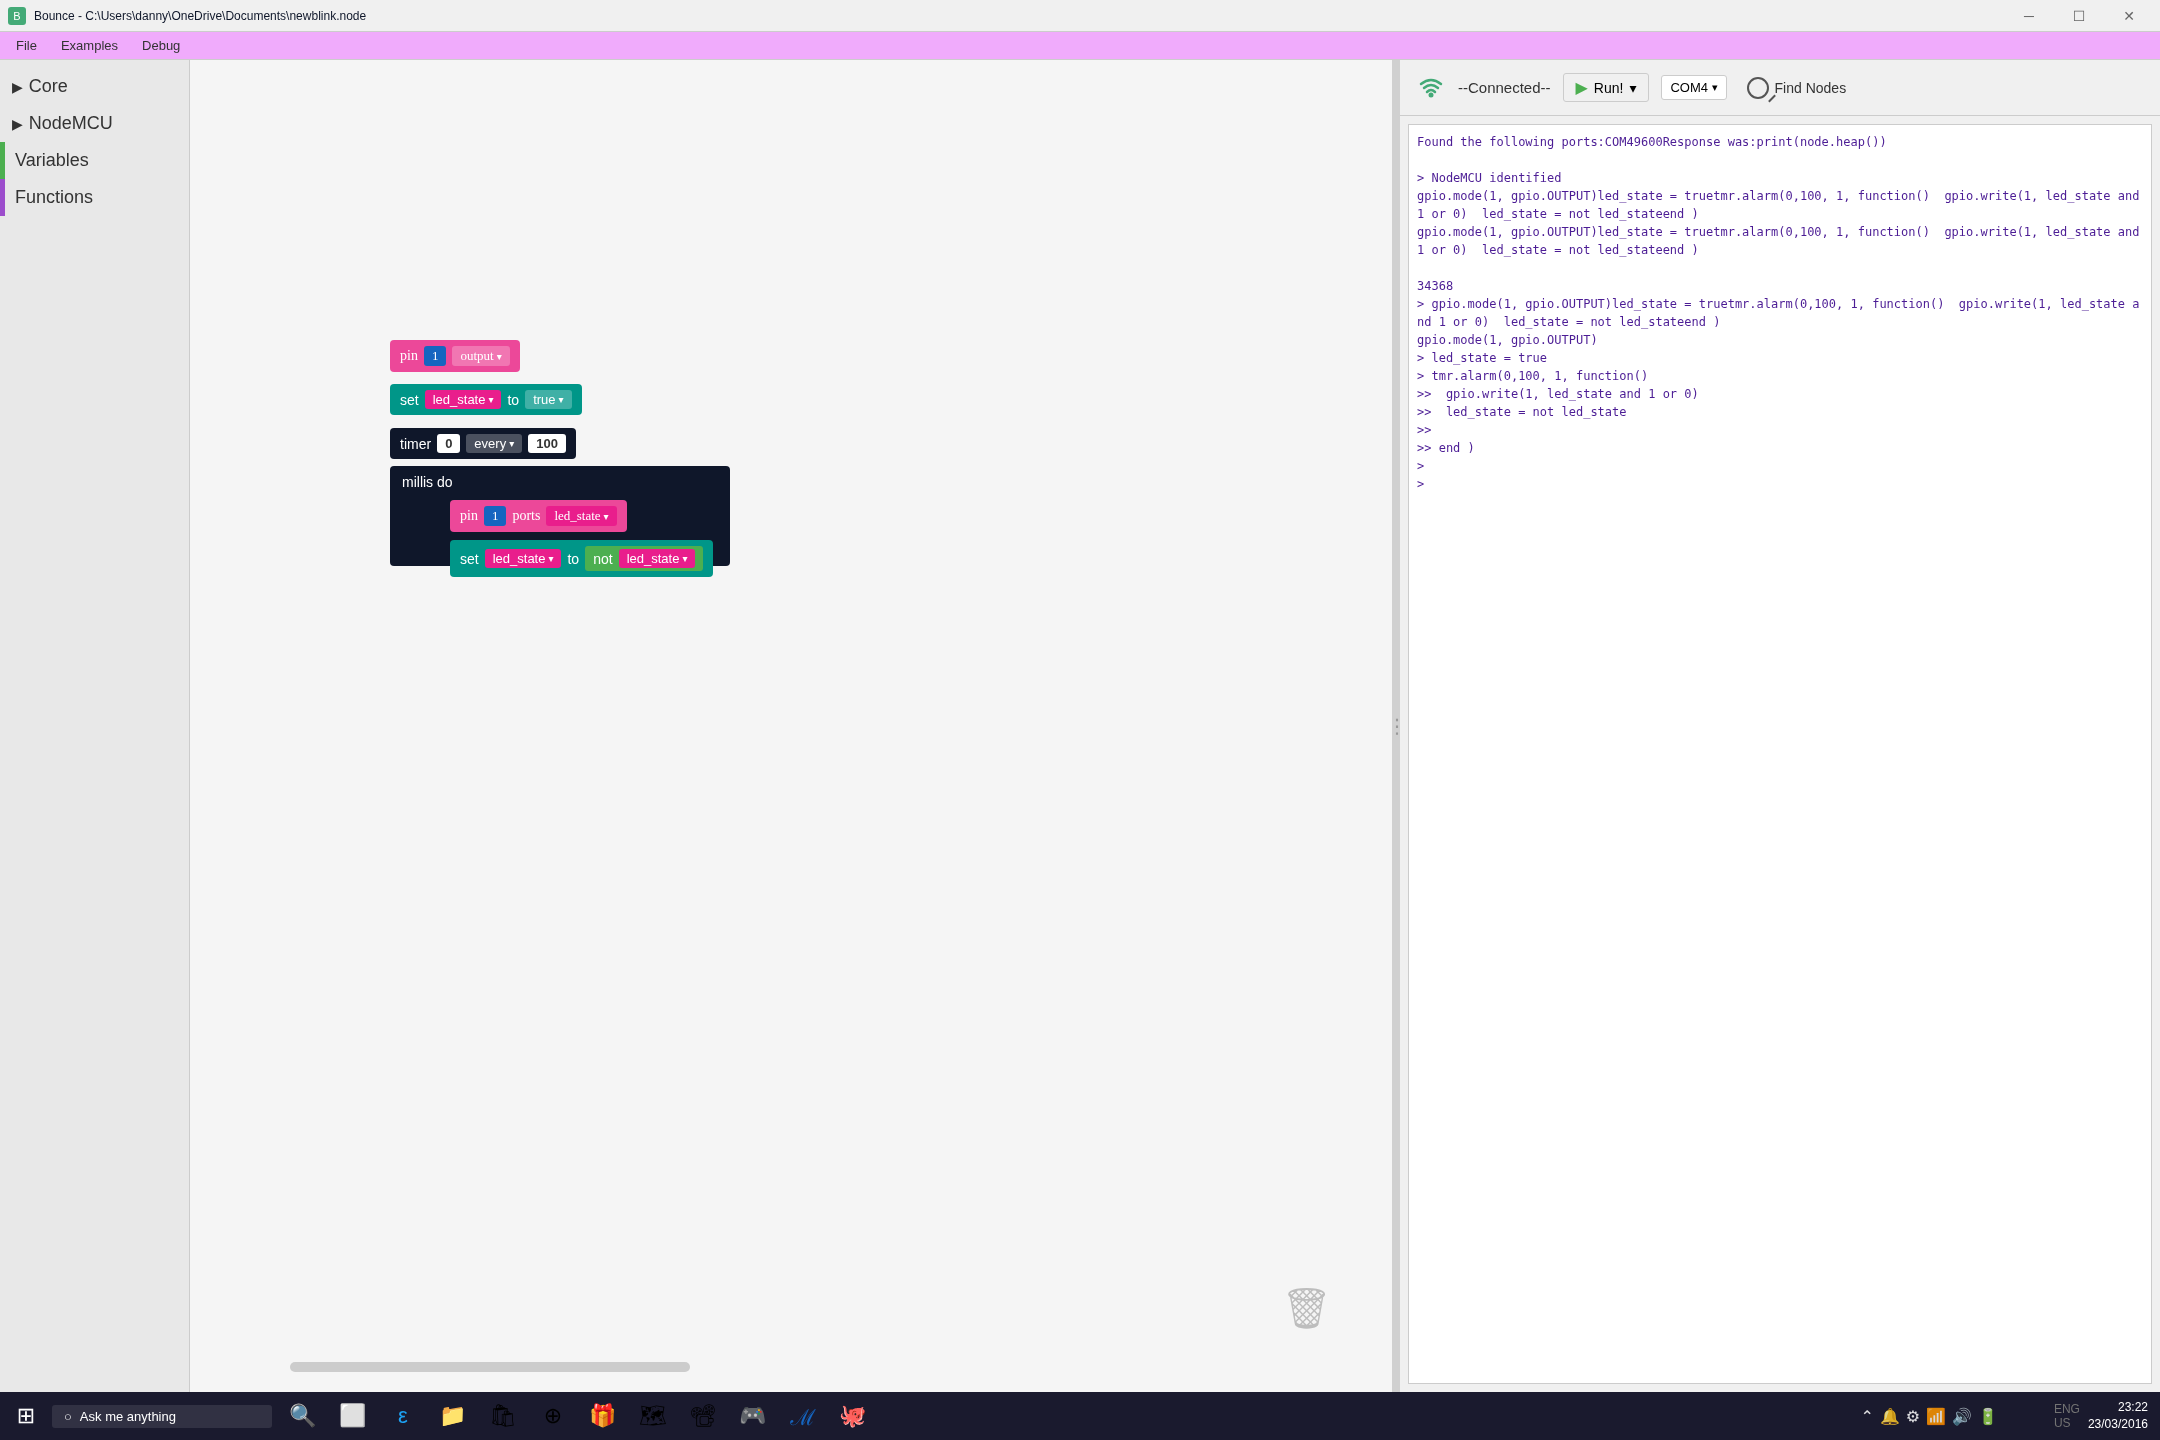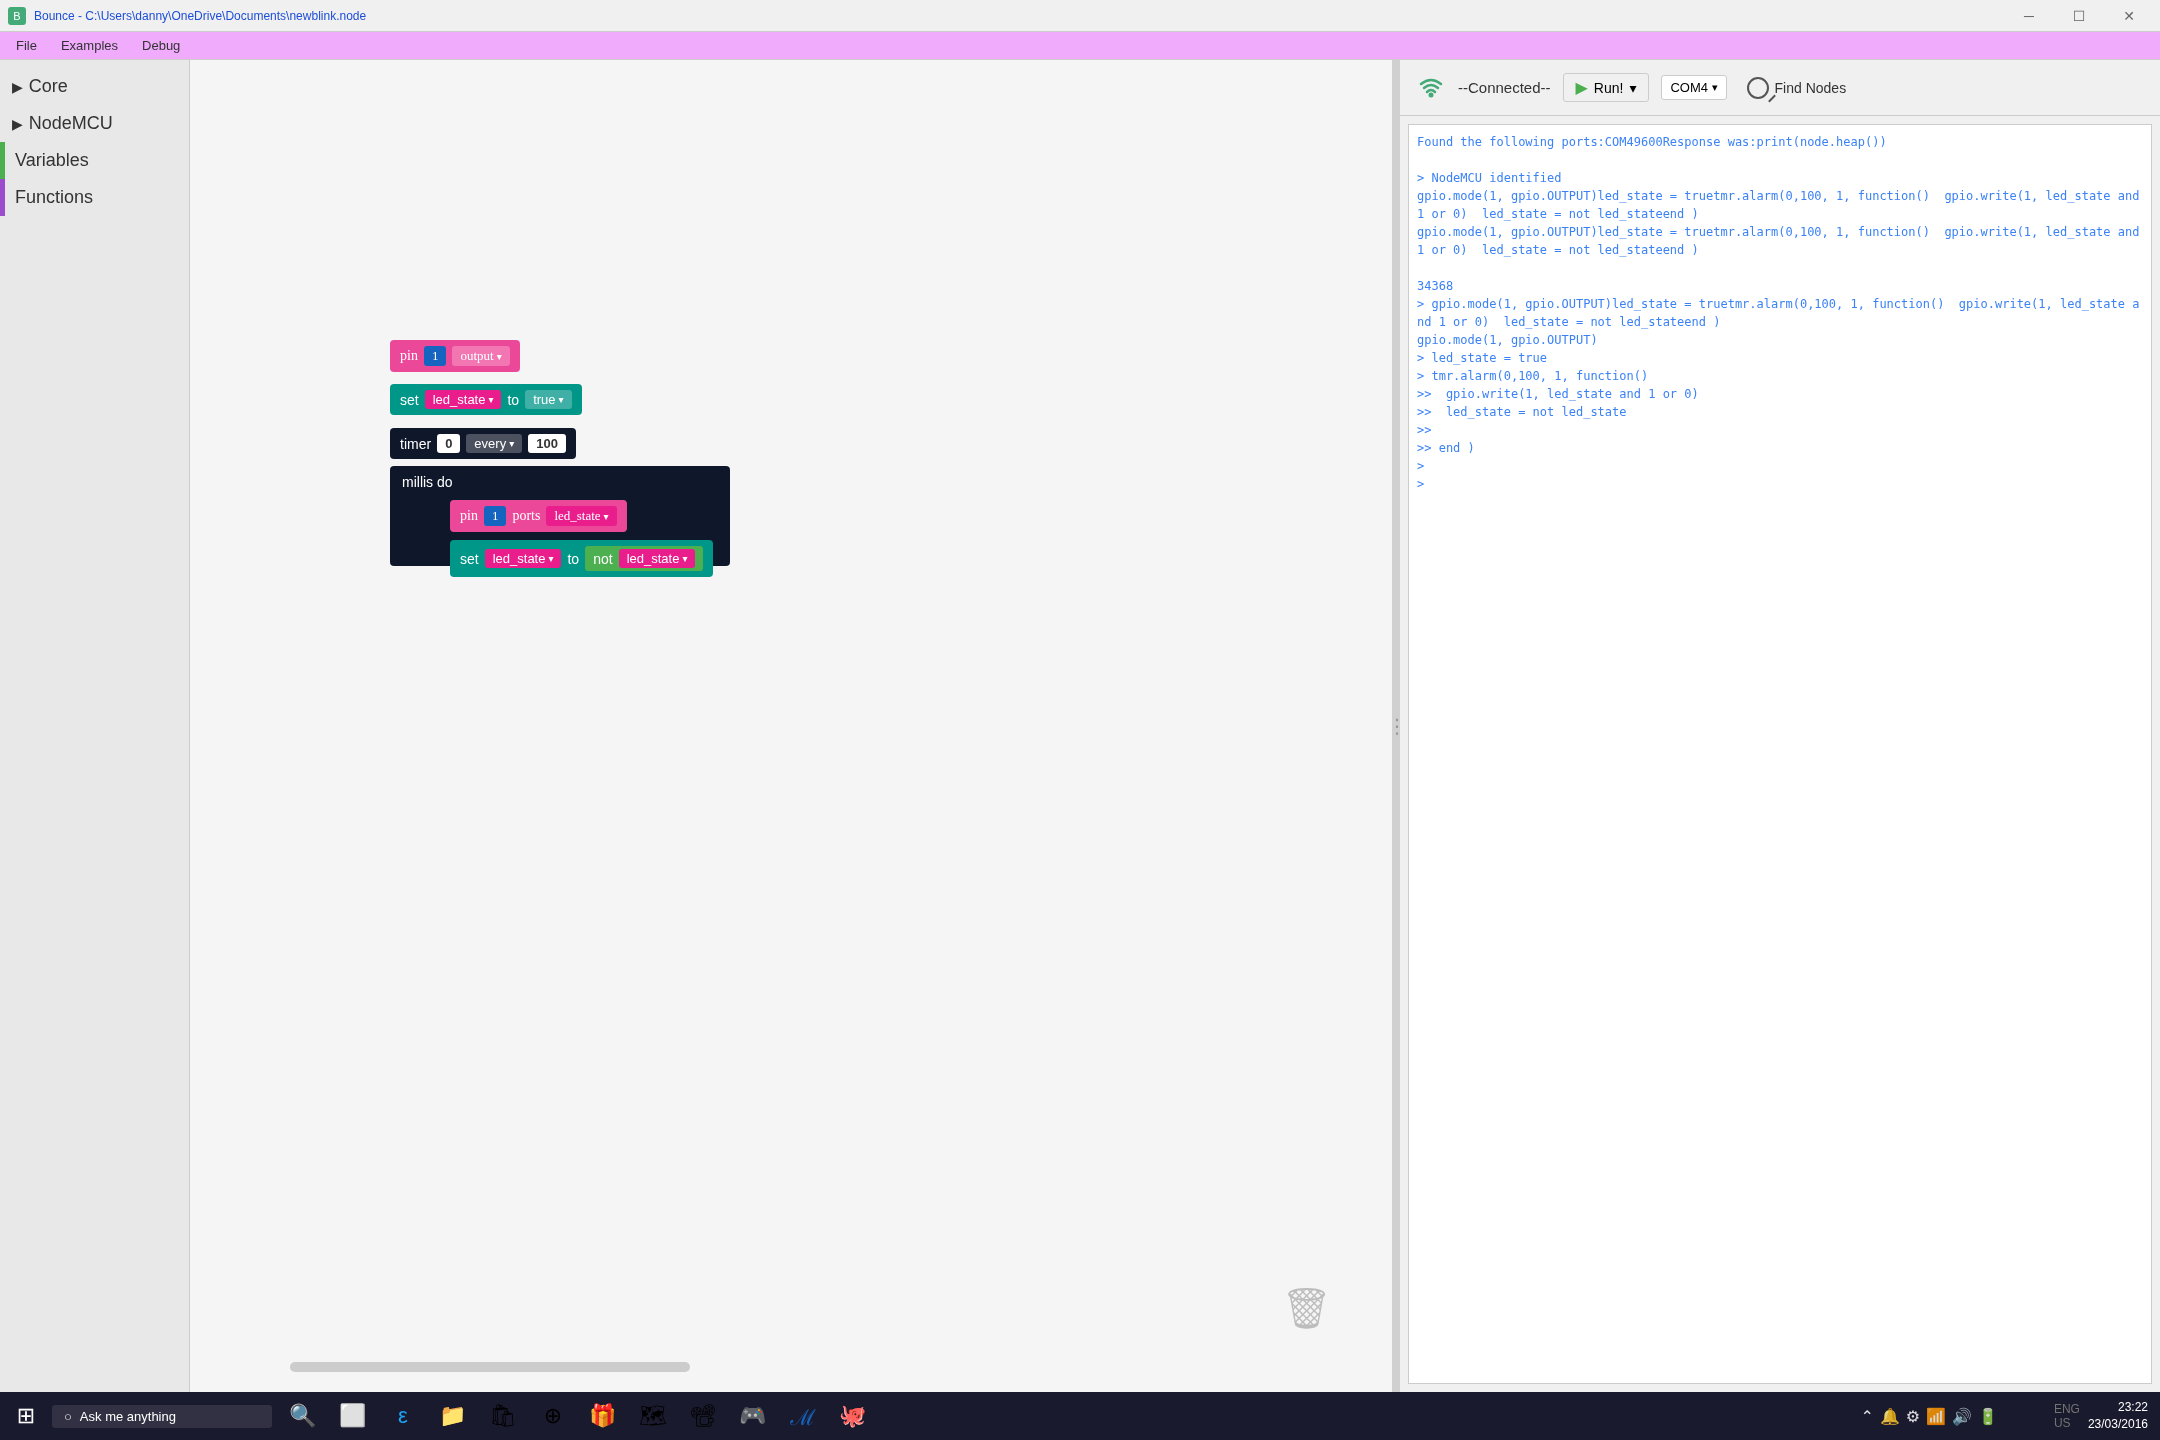--- a/index.html
+++ b/index.html
@@ -10,21 +10,21 @@
       background: #f0f0f0;
       height: 32px;
       display: flex;
       align-items: center;
       padding: 0 8px;
       border-bottom: 1px solid #ccc;
       justify-content: space-between;
     }
     .title-bar-left { display: flex; align-items: center; gap: 8px; }
     .title-bar-icon { width: 18px; height: 18px; background: #4a7; border-radius: 3px; display: flex; align-items: center; justify-content: center; color: white; font-size: 11px; }
-    .title-bar-text { font-size: 12px; color: #1d4ed8; }
+    .title-bar-text { font-size: 12px; color: #0f172a; }
     .title-bar-controls { display: flex; gap: 4px; }
     .title-btn { width: 46px; height: 32px; border: none; background: transparent; cursor: pointer; font-size: 14px; color: #666; display: flex; align-items: center; justify-content: center; }
 
     
     .menu-bar {
       background: #f0abfc;
       height: 28px;
       display: flex;
       align-items: center;
       padding: 0 4px;
@@ -267,21 +267,21 @@
     
     .console-area {
       flex: 1;
       background: white;
       border: 1px solid #ccc;
       margin: 8px;
       overflow-y: auto;
       padding: 8px;
       font-family: Consolas, monospace;
       font-size: 12px;
-      color: #3b82f6;
+      color: #4c1d95;
       line-height: 1.5;
     }
     .console-line { white-space: pre-wrap; word-break: break-all; }
 
     
     .taskbar {
       height: 48px;
       background: #1a1a2e;
       display: flex;
       align-items: center;

